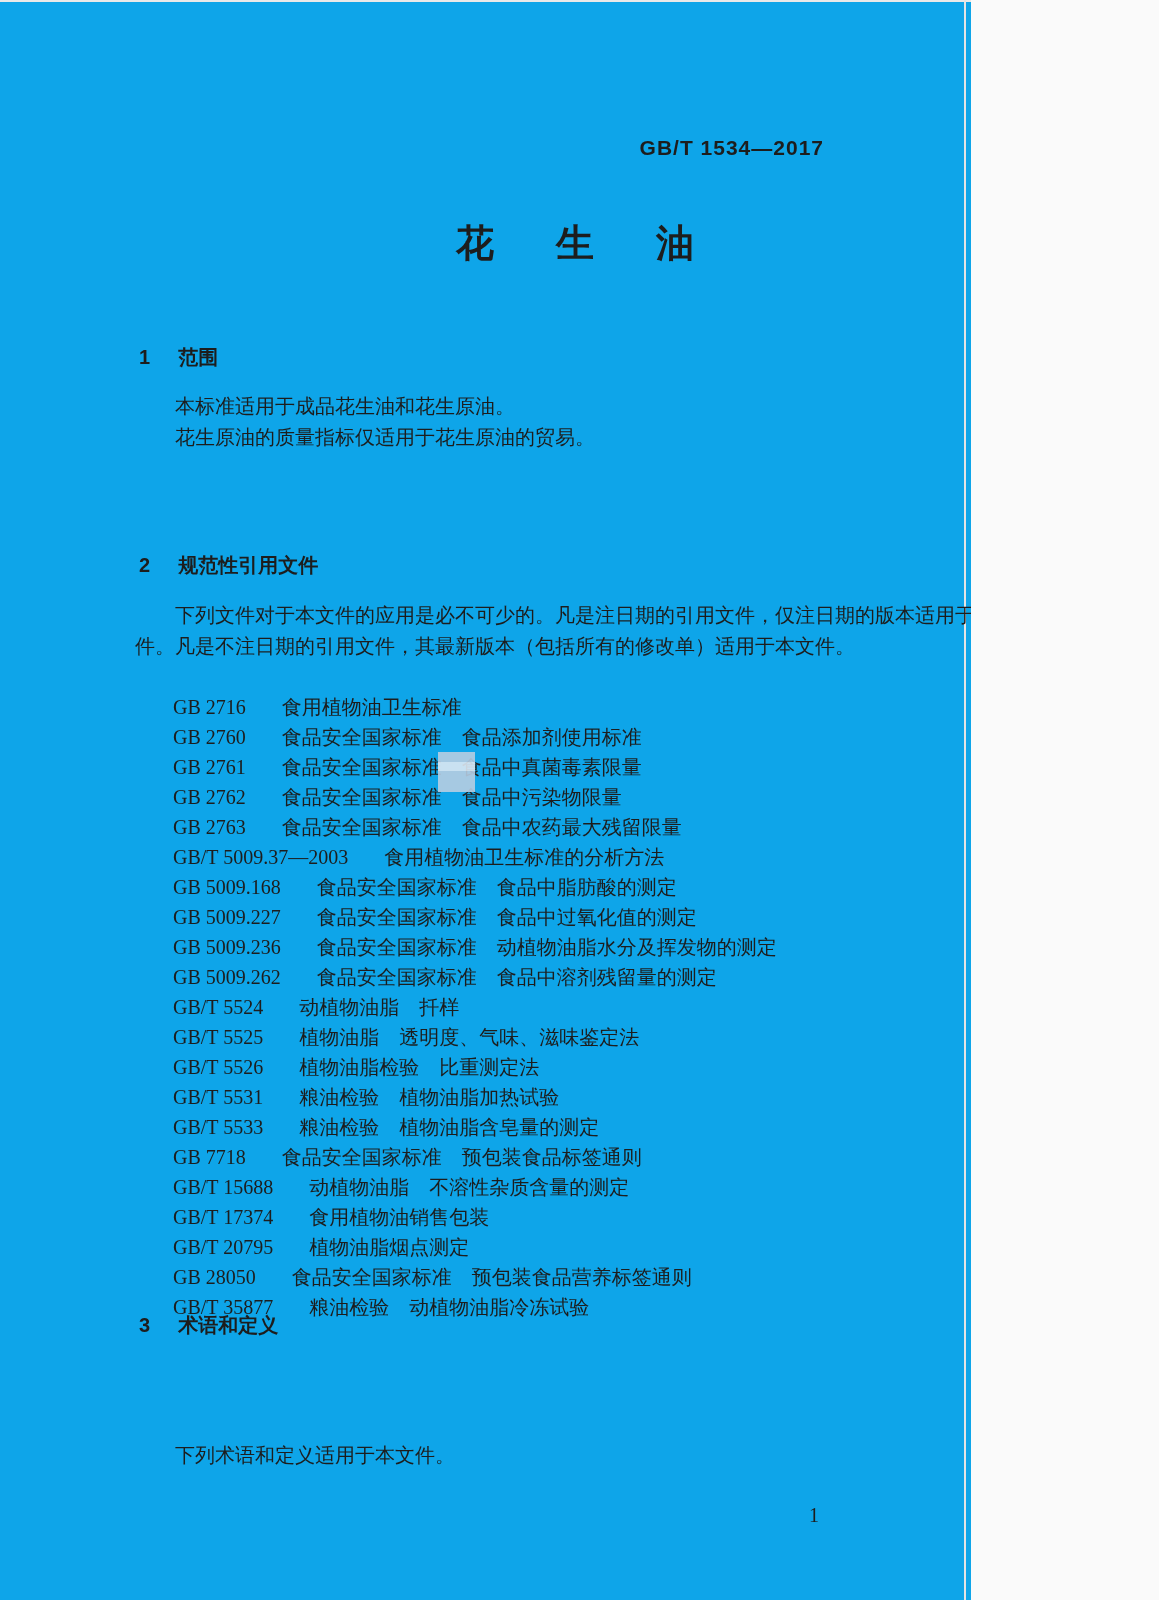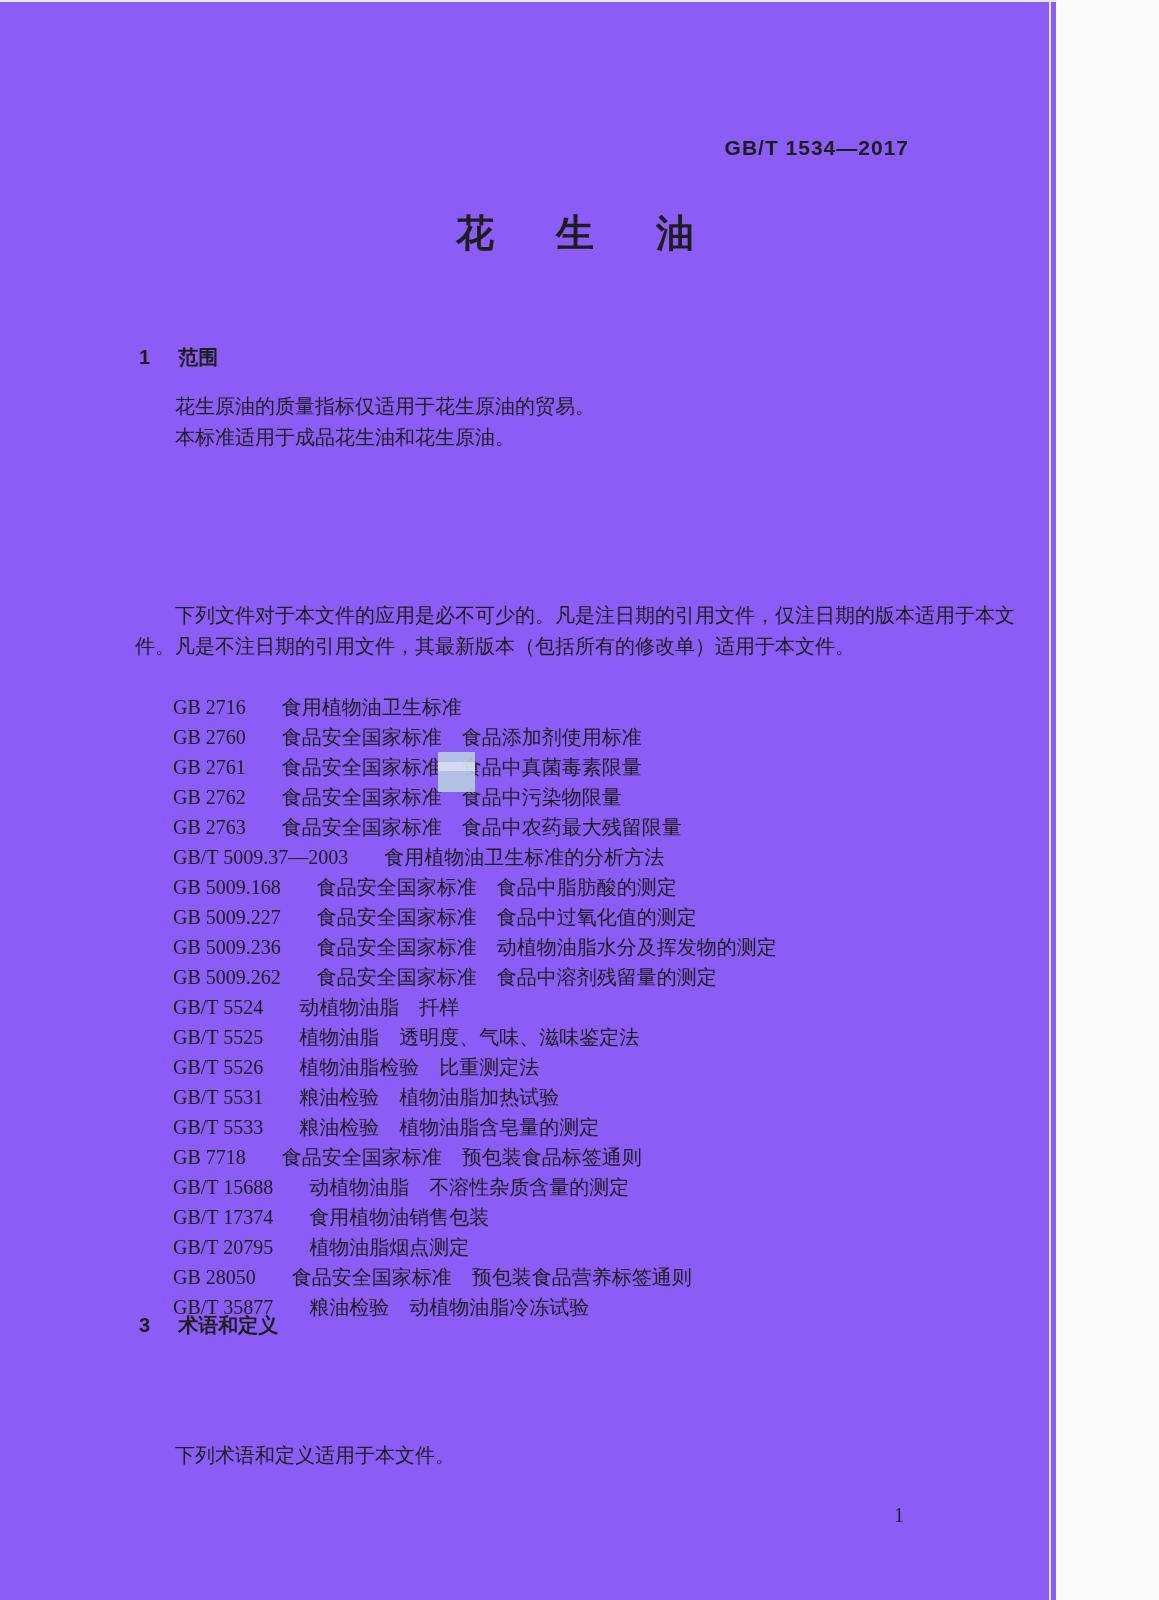--- a/index.html
+++ b/index.html
@@ -2,23 +2,23 @@
 <html><head>
 <meta charset="utf-8">
 <style>
   html, body {
     margin: 0;
     padding: 0;
     background: #fafafa;
   }
   .page {
     position: relative;
-    width: 1056px;
+    width: 971px;
     height: 1600px;
-    background: #8b5cf6;
+    background: #0ea5e9;
     color: #1d1d1d;
     font-family: "Liberation Serif", "DejaVu Serif", serif;
     overflow: hidden;
   }
   .edge-top {
     position: absolute;
     left: 0; top: 0;
     width: 100%; height: 2px;
     background: #e9e9e9;
   }
@@ -32,21 +32,21 @@
     position: absolute;
     top: 136px;
     right: 147px;
     font-family: "Liberation Sans", "DejaVu Sans", sans-serif;
     font-weight: bold;
     font-size: 21px;
     letter-spacing: 1px;
   }
   .doc-title {
     position: absolute;
-    top: 208px;
+    top: 218px;
     left: 135px;
     width: 880px;
     margin: 0;
     text-align: center;
     font-family: "Liberation Sans", "DejaVu Sans", sans-serif;
     font-weight: bold;
     font-size: 38px;
     letter-spacing: 62px;
     padding-left: 62px;
     box-sizing: border-box;
@@ -130,24 +130,27 @@
 
   <div class="std-code">GB/T 1534—2017</div>
 
   <h1 class="doc-title">花生油</h1>
 
   <h2 class="section-heading" id="s1-heading">
     <span class="hnum">1</span><span>范围</span>
   </h2>
 
   <div class="para-block" id="s1-paras">
+    <p>本标准适用于成品花生油和花生原油。</p>
     <p>花生原油的质量指标仅适用于花生原油的贸易。</p>
-    <p>本标准适用于成品花生油和花生原油。</p>
-  </div>
-
+  </div>
+
+  <h2 class="section-heading" id="s2-heading">
+    <span class="hnum">2</span><span>规范性引用文件</span>
+  </h2>
 
   <div class="para-block" id="s2-intro">
     <p>下列文件对于本文件的应用是必不可少的。凡是注日期的引用文件，仅注日期的版本适用于本文件。凡是不注日期的引用文件，其最新版本（包括所有的修改单）适用于本文件。</p>
   </div>
 
   <div class="ref-list">
 
       <div class="ref-row">
         <span class="ref-code">GB 2716</span><span class="ref-title">食用植物油卫生标准</span>
       </div>

